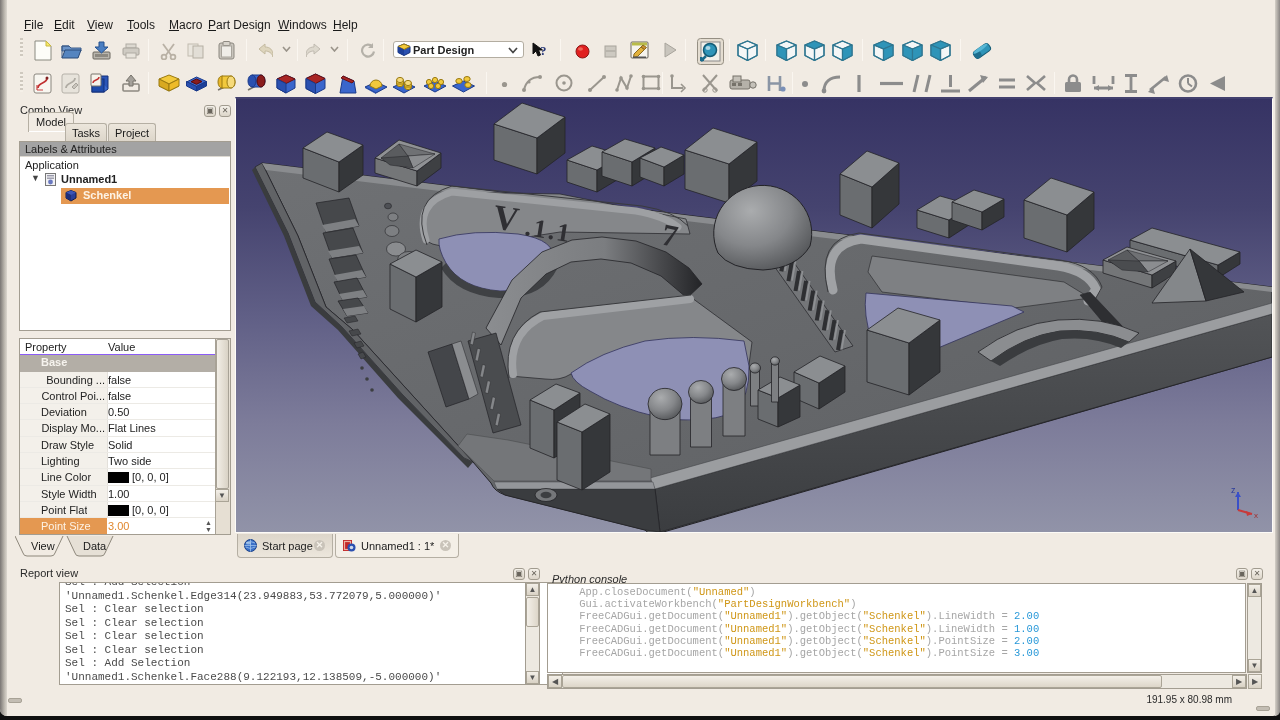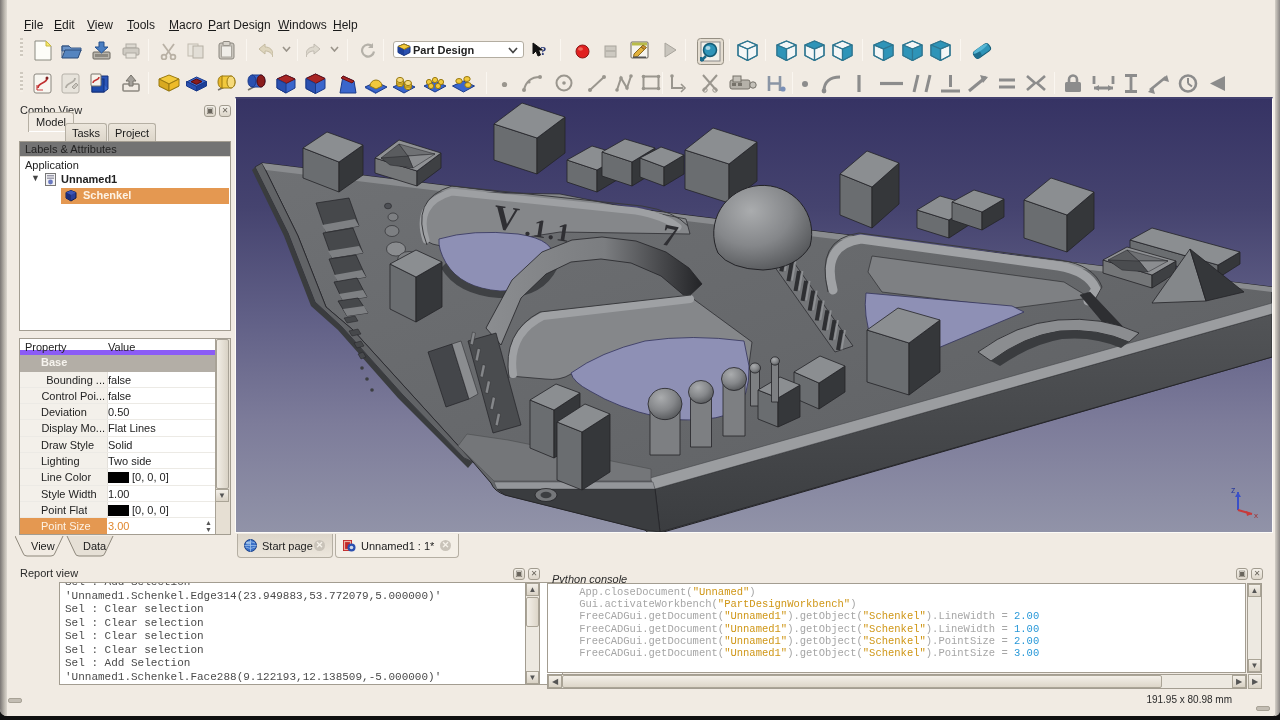--- a/index.html
+++ b/index.html
@@ -20,21 +20,21 @@
 .sep { position:absolute; width:1px; height:22px; background:#d8d2c8; border-right:1px solid #faf6f0; }
 .ticon { position:absolute; }
 #combobox { position:absolute; left:393px; top:41px; width:131px; height:17px; background:#fff; border:1px solid #b3ada1; border-radius:3px; font-size:11px; color:#111; }
 #combobox .cbtxt { position:absolute; left:19px; top:2px; font-weight:bold; color:#222;}
 #combo { position:absolute; left:7px; top:100px; width:228px; height:460px; }
 .ptitle { position:absolute; font-size:11px; color:#2a2a2a; }
 .dockbtn { position:absolute; width:12px; height:12px; border:1px solid #a19b8f; border-radius:3px; background:linear-gradient(180deg,#f5f1ea,#ddd6ca); color:#6a655c; font-size:8px; line-height:10px; text-align:center; }
 .tab { position:absolute; height:18px; border:1px solid #b5afa3; border-bottom:none; border-radius:3px 3px 0 0; background:linear-gradient(180deg,#ece6dc,#ddd6ca); text-align:center; padding-top:3px; color:#1a1a1a; font-size:11px;}
 .tab.active { background:#f1ebe3; height:20px; box-shadow:0 -1px 0 #fff inset; }
 #treebox { position:absolute; left:12px; top:41px; width:212px; height:190px; background:#fff; border:1px solid #a39d91; font-size:11px; color:#222;}
-#treehdr { height:15px; background:#737373; border-bottom:1px solid #ddd9d1; padding:1px 0 0 5px; }
+#treehdr { height:15px; background:#a3a3a3; border-bottom:1px solid #ddd9d1; padding:1px 0 0 5px; }
 #propbox { position:absolute; left:12px; top:238px; width:212px; height:197px; background:#fff; border:1px solid #a39d91; font-size:11px; overflow:hidden; color:#222;}
 .prow { position:relative; height:16.3px; }
 .prow.t::before { content:""; position:absolute; left:0; top:0; width:87px; height:100%; background:#f3f0ea; border-right:1px solid #e3e0da;}
 .prow .cn { position:absolute; left:21px; top:2px; white-space:nowrap; overflow:hidden;}
 .prow .cv { position:absolute; left:88px; top:2px; white-space:nowrap;}
 .rowline { border-bottom:1px solid #eceae5;text-align:right; }
 #propscroll { position:absolute; right:0px; top:0px; width:15px; height:195px; background:#e6dfd3; border-left:1px solid #a8a296; }
 .arrbox { position:absolute; width:14px; height:13px; background:linear-gradient(180deg,#f3efe8,#d9d2c5); border:1px solid #aaa496; color:#555; font-size:8px; text-align:center; line-height:11px;}
 #vp { position:absolute; left:235px; top:97px; width:1038px; height:436px; border-top:2px solid #42406e; border-left:1px solid #fdfbf7; border-right:1px solid #fdfbf7; border-bottom:1px solid #fdfbf7; }
 #mditabs { position:absolute; left:236px; top:534px; height:25px; font-size:11px; color:#222; }
@@ -463,21 +463,21 @@
       <div style="position:absolute;left:41px;top:46px;right:1px;height:16px;background:#e49851;">
         <svg style="position:absolute;left:4px;top:2px" width="12" height="12" viewBox="0 0 12 12">
             <path d="M6 0.5 l5 2 v5.5 l-5 3 l-5 -3 v-5.5 z" fill="#2a3f9a" stroke="#131d4a"></path>
             <path d="M6 0.5 l5 2 l-5 2.5 l-5 -2.5 z" fill="#3d55b5"></path>
             <path d="M1 2.5 l5 2.5 v6 l-5 -3 z" fill="#202f78"></path>
           </svg>
         <b style="position:absolute;left:22px;top:1px;color:#fdf3e6;">Schenkel</b>
       </div>
     </div>
     <div id="propbox">
-      <div class="prow" style="border-bottom:5px solid #8b5cf6;">
+      <div class="prow" style="border-bottom:1px solid #8b5cf6;">
           <span style="position:absolute;left:5px;top:2px;">Property</span>
           <span style="position:absolute;left:88px;top:2px;">Value</span>
         </div>
       <div class="prow" style="background:#b3aea6;">
           <b style="position:absolute;left:21px;top:1px;color:#f6f3ee;">Base</b>
         </div>
       <div class="prow rowline t">
           <span class="cn" style="width:64px;">Bounding ...</span>
           <span class="cv">false</span>
         </div>

